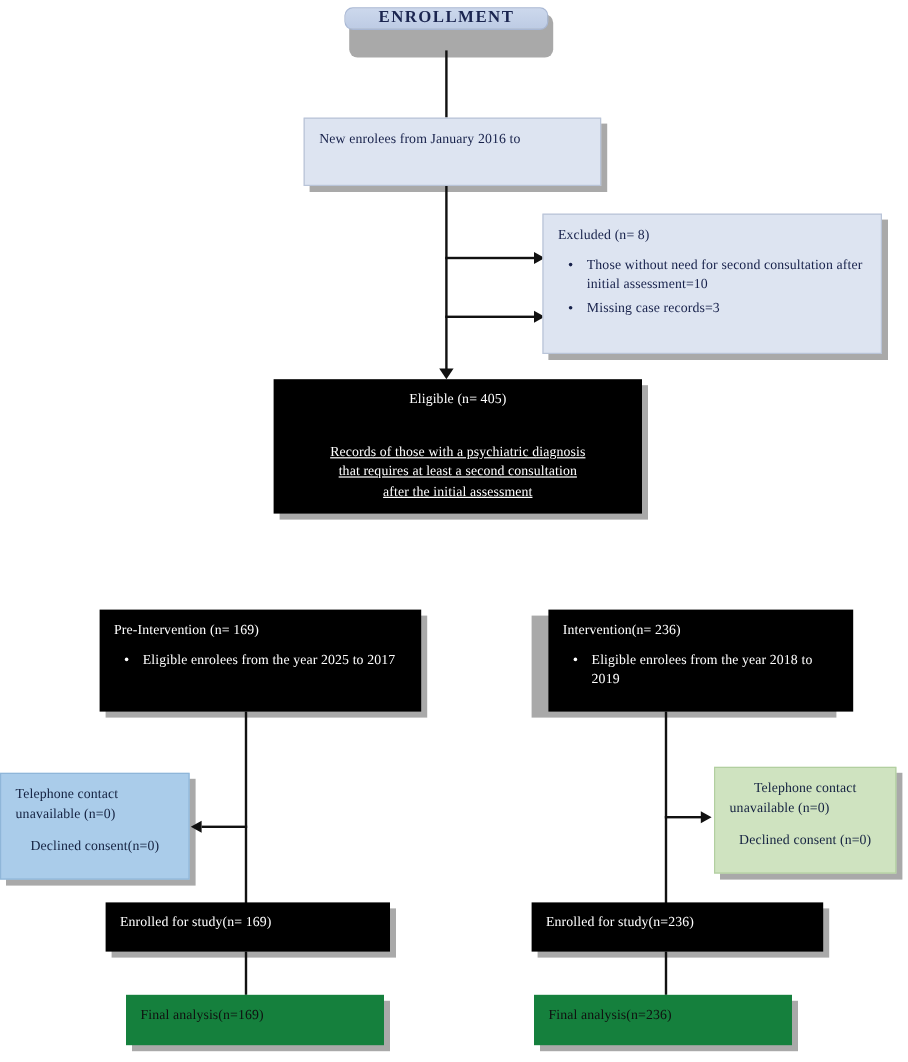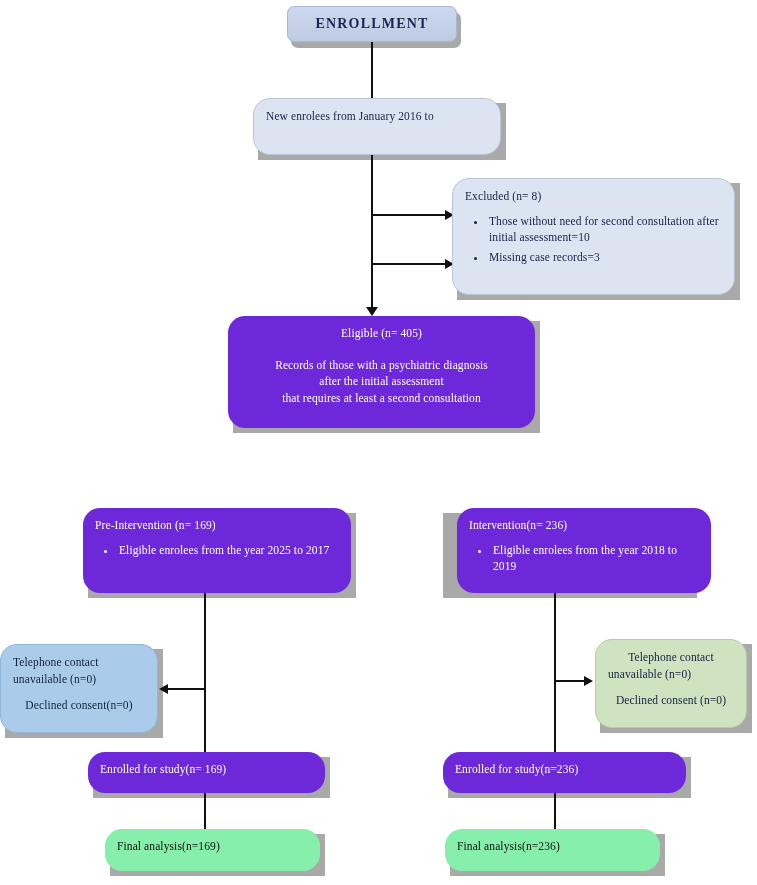--- a/index.html
+++ b/index.html
@@ -72,48 +72,48 @@
   
   .node-green {
     background: #cfe3c0;
     border: 1px solid #b2cfa0;
     color: #13203f;
     z-index: 2;
   }
 
   
   .node-navy {
-    background: #6d28d9;
+    background: #000000;
     color: #ffffff;
     z-index: 2;
   }
 
   
   .node-grey {
-    background: #86efac;
+    background: #15803d;
     color: #101010;
     z-index: 2;
   }
 
-  .pad { padding: 9px 12px; border-radius: 17px; }
+  .pad { padding: 9px 12px; }
 
   .title-line { margin: 0 0 2px 0; }
 
   ul.bullets {
     margin: 8px 0 0 0;
     padding-left: 22px;
   }
   ul.bullets li {
     margin: 0 0 3px 0;
     padding-left: 2px;
   }
 
   .center-txt { text-align: center; }
 
-  .body-block { margin-top: 15px; }
+  .body-block { margin-top: 27px; text-decoration: underline; }
   .body-block div { text-align: center; }
 
   .gap-line { margin-top: 10px; text-align: center; }
 
   
   .vline {
     position: absolute;
     width: 2px;
     background: #111111;
     z-index: 1;
@@ -148,21 +148,21 @@
     border-right: 9px solid #111111;
     z-index: 1;
   }
 </style>
 </head>
 <body>
 
 <div id="canvas">
 
   <div class="shadow" style="left:291px; top:12px; width:170px; height:36px; border-radius:7px;"></div>
-  <div class="node node-enrollment" style="left:287px; top:6px; width:170px; height:36px;">
+  <div class="node node-enrollment" style="left:287px; top:6px; width:170px; height:19px;">
     <span>ENROLLMENT</span>
   </div>
 
   <div class="vline" style="left:371px; top:42px; height:56px;"></div>
 
   <div class="shadow" style="left:258px; top:103px; width:248px; height:57px;"></div>
   <div class="node node-pale pad" style="left:253px; top:98px; width:248px; height:57px;">
     <div class="title-line">New enrolees from January 2016  to</div>
   </div>
 
@@ -182,22 +182,22 @@
       <li>Those without need for second consultation after initial  assessment=10</li>
       <li>Missing case records=3</li>
     </ul>
   </div>
 
   <div class="shadow" style="left:233px; top:321px; width:307px; height:112px;"></div>
   <div class="node node-navy pad" style="left:228px; top:316px; width:307px; height:112px;">
     <div class="center-txt">Eligible  (n=  405)</div>
     <div class="body-block">
       <div>Records of  those with a psychiatric diagnosis</div>
+      <div>that requires at least a second consultation</div>
       <div>after the initial  assessment</div>
-      <div>that requires at least a second consultation</div>
     </div>
   </div>
 
   <div class="shadow" style="left:88px; top:513px; width:268px; height:85px;"></div>
   <div class="node node-navy pad" style="left:83px; top:508px; width:268px; height:85px;">
     <div class="title-line">Pre-Intervention (n=  169)</div>
     <ul class="bullets">
       <li>Eligible  enrolees from  the year 2025 to 2017</li>
     </ul>
   </div>

